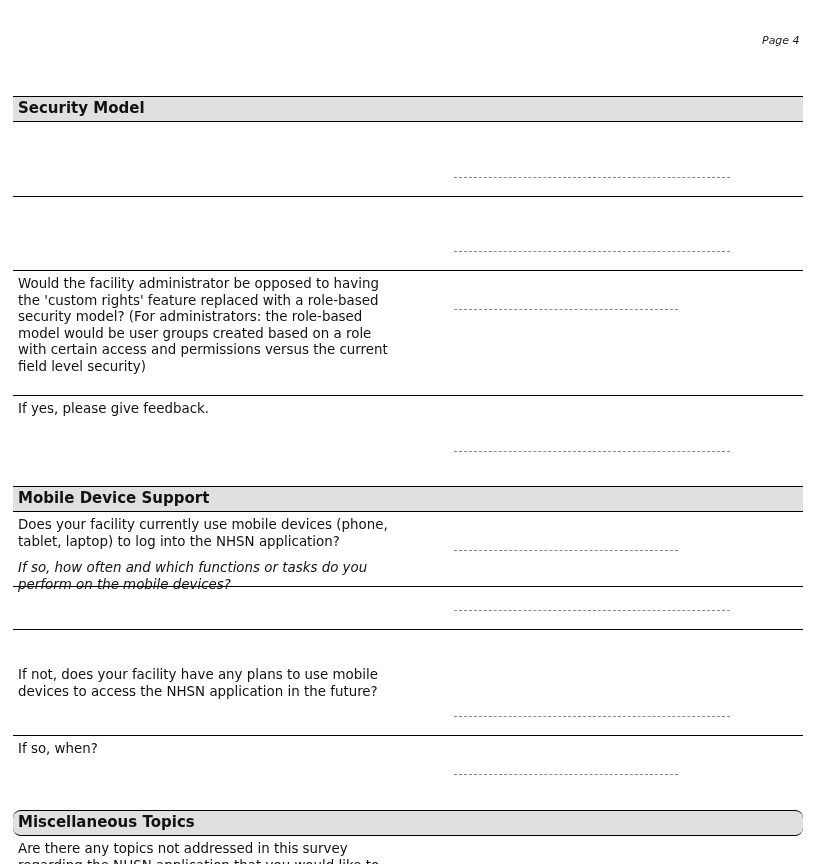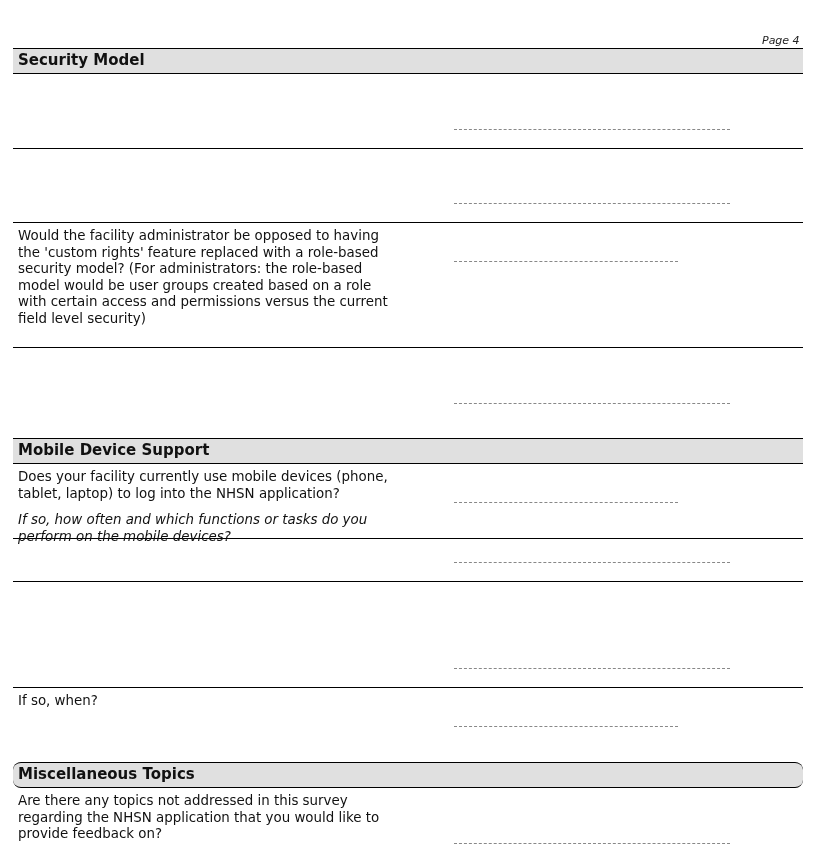--- a/index.html
+++ b/index.html
@@ -5,21 +5,21 @@
     html, body { margin: 0; padding: 0; background: #ffffff; }
     body {
       width: 829px; height: 864px; position: relative; overflow: hidden;
       font-family: "DejaVu Sans", sans-serif; color: #111111;
     }
     .page-num {
       position: absolute; top: 10px; left: 762px;
       font-size: 11px; font-style: italic; color: #222; margin-top: 24px;
     }
     .sheet { position: absolute; left: 13px; top: 0; width: 790px; }
-    .block { position: absolute; left: 0; width: 790px; box-sizing: border-box; }
+    .block { position: absolute; left: 0; width: 790px; box-sizing: border-box; margin-top: 48px; }
     .sec-head {
       background: #e0e0e0; border-top: 1.5px solid #000; border-bottom: 1.5px solid #000;
       height: 26px; box-sizing: border-box;
       font-weight: bold; font-size: 15px; line-height: 23px; padding-left: 5px;
     }
     .row { border-bottom: 1.5px solid #000; }
     .row.noborder { border-bottom: none; }
     .q {
       position: absolute; left: 5px; top: 5px; width: 375px;
       font-size: 13.4px; line-height: 16.6px;
@@ -47,36 +47,38 @@
   <div class="block row" style="top:149px; height:74px;">
     <div class="ans long" style="top:54px;"></div>
   </div>
 
   <div class="block row" style="top:223px; height:125px;">
     <div class="q">Would the facility administrator be opposed to having the 'custom rights' feature replaced with a role-based security model? (For administrators: the role-based model would be user groups created based on a role with certain access and permissions versus the current field level security)</div>
     <div class="ans short" style="top:38px;"></div>
   </div>
 
   <div class="block row noborder" style="top:348px; height:90px;">
+    <div class="q">If yes, please give feedback.</div>
     <div class="ans long" style="top:55px;"></div>
   </div>
 
   <div class="block sec-head" style="top:438px;">Mobile Device Support</div>
 
   <div class="block row" style="top:464px; height:75px;">
     <div class="q">Does your facility currently use mobile devices (phone, tablet, laptop) to log into the NHSN application?</div>
     <div class="ans short" style="top:38px;"></div>
   </div>
 
   <div class="block row" style="top:507px; height:75px;font-style:italic;">
     <div class="q">If so, how often and which functions or tasks do you perform on the mobile devices?</div>
     <div class="ans long" style="top:55px;"></div>
   </div>
 
   <div class="block row" style="top:614px; height:74px;">
+    <div class="q">If not, does your facility have any plans to use mobile devices to access the NHSN application in the future?</div>
     <div class="ans long" style="top:54px;"></div>
   </div>
 
   <div class="block row noborder" style="top:688px; height:74px;">
     <div class="q">If so, when?</div>
     <div class="ans short" style="top:38px;"></div>
   </div>
 
   <div class="block sec-head" style="top:762px;border-radius:8px;">Miscellaneous Topics</div>
 

